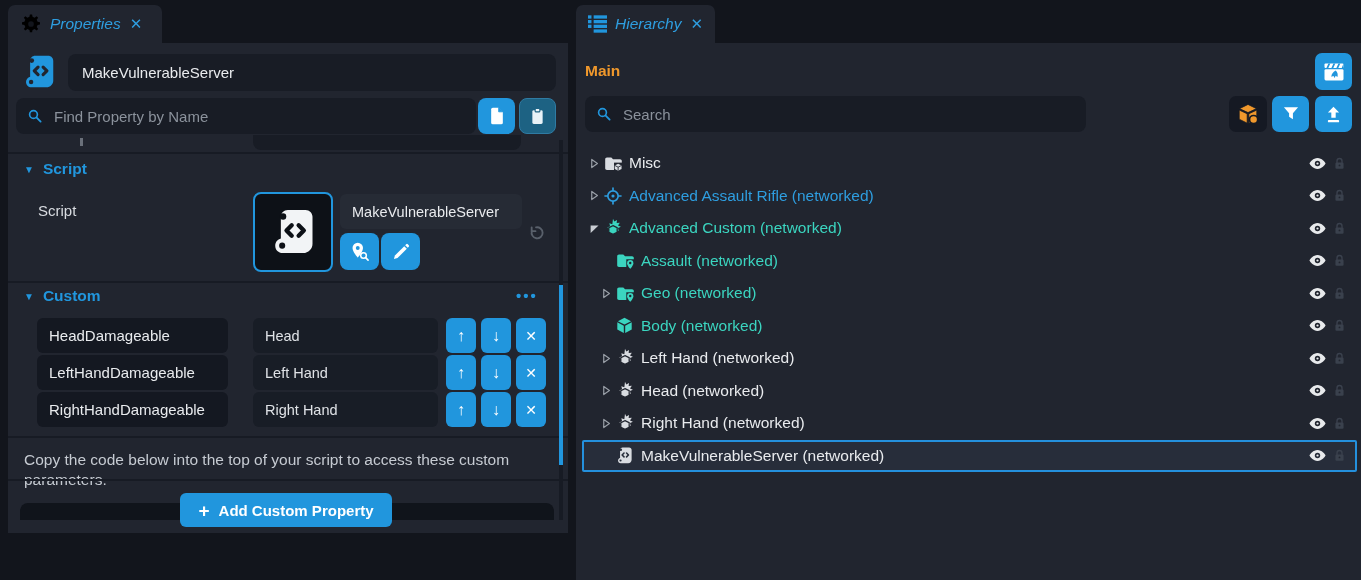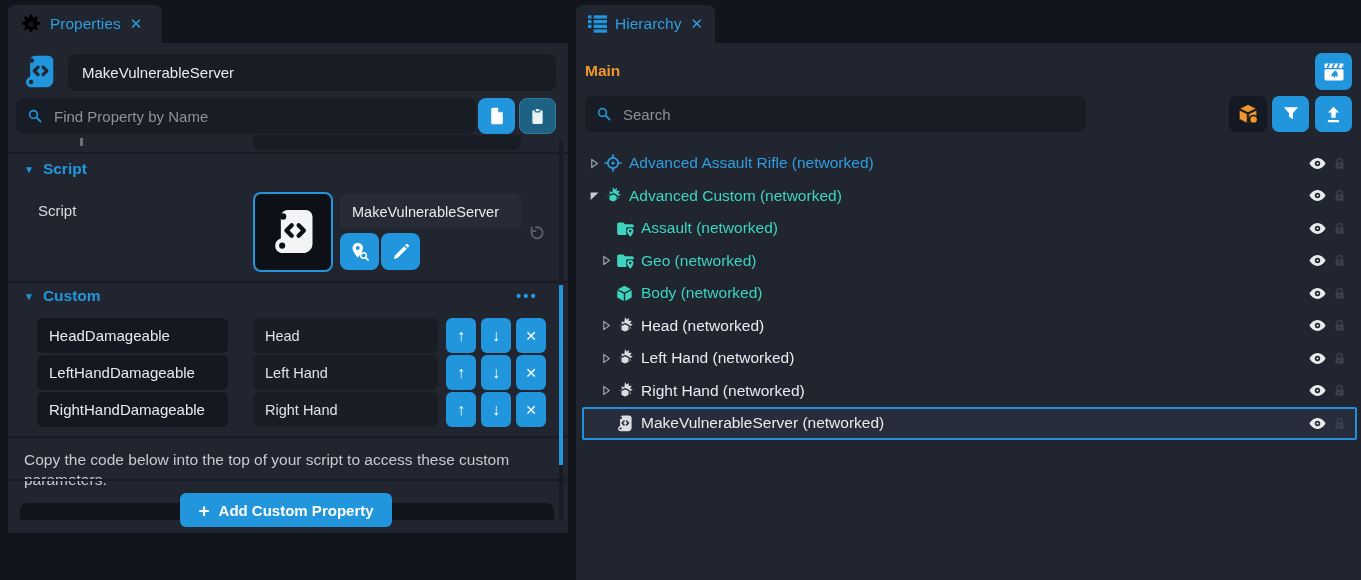--- a/index.html
+++ b/index.html
@@ -4,21 +4,21 @@
 <style>
   html,body{margin:0;padding:0;background:#12151c;width:1361px;height:580px;overflow:hidden;
     font-family:"Liberation Sans","DejaVu Sans",sans-serif;}
   .stage{position:relative;width:1361px;height:580px;background:#12151c;}
   .hiddefs{position:absolute;width:0;height:0;overflow:hidden;}
   svg.ic{display:block;}
 
   
   .tab{position:absolute;top:5px;height:38px;background:#21252f;border-radius:7px 7px 0 0;
        display:flex;align-items:center;padding:0 12px;box-sizing:border-box;}
-  .tab-label{color:#2e9ee0;font-size:15.5px;margin:0 9px 0 8px;}
+  .tab-label{color:#2e9ee0;font-size:15.5px;margin:0 9px 0 8px;font-style:italic;}
   .tab-x{color:#2e9ee0;font-size:15px;font-weight:bold;cursor:default;}
   #tabProps{left:8px;width:154px;}
   #tabHier{left:576px;width:139px;}
 
   
   .panel{position:absolute;top:43px;background:#21252f;}
   #panelLeft{left:8px;width:560px;height:490px;}
   #panelRight{left:576px;width:785px;height:537px;}
 
   
@@ -371,20 +371,43 @@
         </svg>
     </button>
     <button class="sqbtn" id="uploadBtn">
       <svg class="ic" width="21" height="21">
           <use href="#i-upload"></use>
         </svg>
     </button>
 
     <div class="tree">
 
+      <div class="tree-row ind0">
+        <span class="arrow">
+            <svg class="ic" width="11" height="11">
+              <use href="#i-tri-c"></use>
+            </svg>
+          </span>
+        <span class="node-ic ic-white">
+            <svg class="ic" width="21" height="21">
+              <use href="#i-foldcube"></use>
+            </svg>
+          </span>
+        <span class="node-lbl c-white">Misc</span>
+        <span class="eye">
+            <svg class="ic" width="19" height="19">
+              <use href="#i-eye"></use>
+            </svg>
+          </span>
+        <span class="lockc">
+            <svg class="ic" width="15" height="15">
+              <use href="#i-lock"></use>
+            </svg>
+          </span>
+      </div>
 
       <div class="tree-row ind0">
         <span class="arrow">
             <svg class="ic" width="11" height="11">
               <use href="#i-tri-c"></use>
             </svg>
           </span>
         <span class="node-ic ic-blue">
             <svg class="ic" width="20" height="20">
               <use href="#i-target"></use>
@@ -495,21 +518,21 @@
         <span class="arrow">
             <svg class="ic" width="11" height="11">
               <use href="#i-tri-c"></use>
             </svg>
           </span>
         <span class="node-ic ic-white">
             <svg class="ic" width="20" height="20">
               <use href="#i-template"></use>
             </svg>
           </span>
-        <span class="node-lbl c-white">Head (networked)</span>
+        <span class="node-lbl c-white">Left Hand (networked)</span>
         <span class="eye">
             <svg class="ic" width="19" height="19">
               <use href="#i-eye"></use>
             </svg>
           </span>
         <span class="lockc">
             <svg class="ic" width="15" height="15">
               <use href="#i-lock"></use>
             </svg>
           </span>
@@ -519,21 +542,21 @@
         <span class="arrow">
             <svg class="ic" width="11" height="11">
               <use href="#i-tri-c"></use>
             </svg>
           </span>
         <span class="node-ic ic-white">
             <svg class="ic" width="20" height="20">
               <use href="#i-template"></use>
             </svg>
           </span>
-        <span class="node-lbl c-white">Left Hand (networked)</span>
+        <span class="node-lbl c-white">Head (networked)</span>
         <span class="eye">
             <svg class="ic" width="19" height="19">
               <use href="#i-eye"></use>
             </svg>
           </span>
         <span class="lockc">
             <svg class="ic" width="15" height="15">
               <use href="#i-lock"></use>
             </svg>
           </span>

